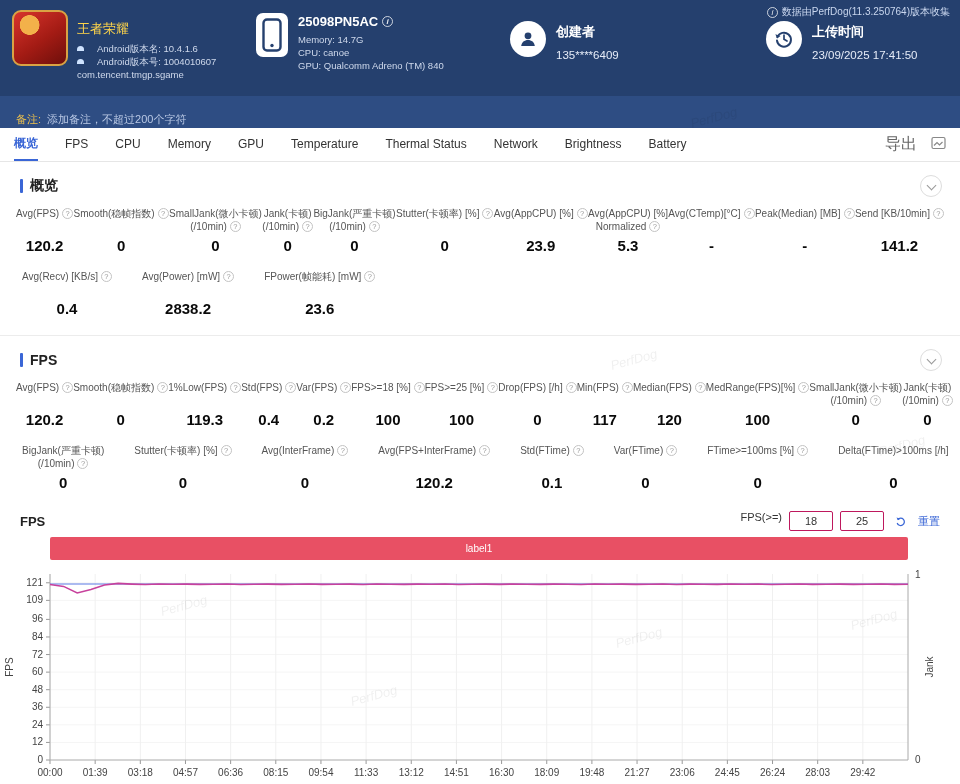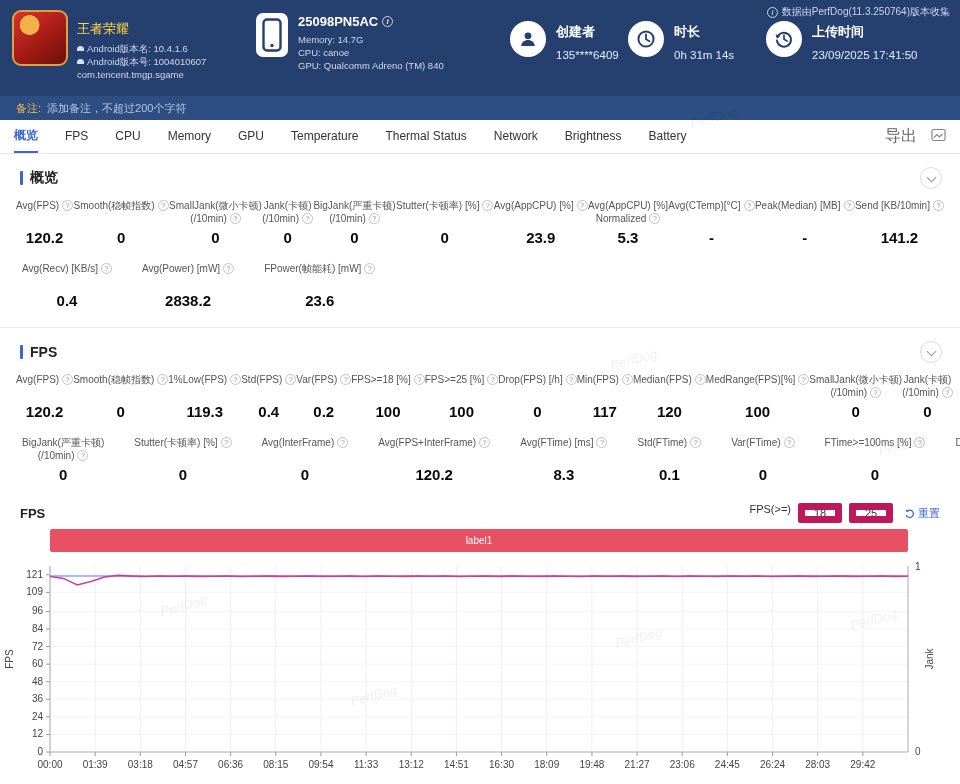--- a/index.html
+++ b/index.html
@@ -6,36 +6,36 @@
   html,body{width:960px;height:784px;overflow:hidden}
   body{font-family:"Liberation Sans","DejaVu Sans",sans-serif;background:#fff;color:#222;position:relative;font-size:12px}
 
   
   .header{position:relative;height:96px;background:#25406e;color:#fff}
   .app-block{position:absolute;left:12px;top:10px;display:flex}
   .game-icon{width:56px;height:56px;border-radius:9px;margin-right:9px;
     background:radial-gradient(circle at 30% 25%,#f3b14a 0 18%,transparent 19%),linear-gradient(145deg,#d8342c 0%,#a31b14 55%,#6e0f0b 100%);
     border:2px solid #d9a344}
   .app-name{font-size:13px;font-weight:normal;color:#ffd54a;margin:10px 0 4px}
-  .app-line{font-size:9.5px;color:#cfd9ec;line-height:13px;display:flex;align-items:center;gap:3px}
+  .app-line{font-size:9.5px;color:#cfd9ec;line-height:13px;display:flex;align-items:center;gap:13px}
   .android-ic{display:inline-block;width:7px;height:5px;border-radius:4px 4px 0 0;background:#cfe3ff}
   .device-block{position:absolute;left:256px;top:13px;display:flex}
   .phone-icon{width:32px;height:44px;background:#fff;border-radius:7px;display:flex;align-items:center;justify-content:center;margin-right:10px}
   .dev-model{font-size:13px;font-weight:bold;margin:1px 0 4px;display:flex;align-items:center}
   .dev-line{font-size:9.5px;color:#cfd9ec;line-height:13px}
   .hblock{position:absolute;top:21px;display:flex;align-items:flex-start}
   .hicon{width:36px;height:36px;border-radius:50%;background:#fff;display:flex;align-items:center;justify-content:center;margin-right:10px;flex:none}
   .hlabel{font-size:13px;font-weight:bold;margin-top:2px}
   .hvalue{font-size:11.5px;color:#e6ecf8;margin-top:8px}
   .winfo{display:inline-block;width:11px;height:11px;border:1px solid rgba(255,255,255,.75);border-radius:50%;
     font-size:8px;line-height:9px;text-align:center;color:rgba(255,255,255,.9);margin-left:4px;font-style:italic}
   .version-note{position:absolute;right:10px;top:5px;font-size:10px;color:#c9d6ee;display:flex;align-items:center;gap:4px}
 
   
-  .note-bar{height:24px;background:#2e4d83;display:flex;align-items:center;padding:0 16px;font-size:11px}
+  .note-bar{height:24px;background:#2e4d83;display:flex;align-items:flex-start;padding:16px 16px;font-size:11px}
   .note-label{color:#ecc04d;margin-right:6px}
   .note-text{color:#b9c8e4}
 
   
   .tabbar{height:34px;border-bottom:1px solid #e6e6e6;display:flex;align-items:stretch;padding:0 14px;background:#fff}
   .tabs{display:flex}
   .tab{display:flex;align-items:center;font-size:12px;color:#333;margin-right:27px;cursor:pointer;border-bottom:2px solid transparent}
   .tab.active{color:#3a66d6;border-bottom-color:#3a66d6;font-weight:bold}
   .export{margin-left:auto;display:flex;align-items:center;gap:14px;color:#666;font-size:16px;cursor:pointer}
 
@@ -55,22 +55,22 @@
   .m-label{font-size:10px;color:#555;line-height:13px;height:27px;white-space:nowrap}
   .info{display:inline-block;width:11px;height:11px;line-height:9px;border:1px solid #c3c3c3;border-radius:50%;
     font-size:7.5px;color:#999;margin-left:3px;text-align:center;vertical-align:1px}
   .m-value{font-size:15px;font-weight:bold;color:#0a0a0a;margin-top:3px}
   .divider{height:1px;background:#ececec;margin-top:8px}
 
   
   .chart-head{display:flex;align-items:center;padding:10px 20px 2px}
   .chart-title{font-weight:bold;font-size:13px;color:#222}
   .controls{margin-left:auto;display:flex;gap:7px;font-size:11px;color:#333}
-  .thr-input{width:44px;height:20px;border:7px solid #be185d;border-radius:2px;text-align:center;font-size:11px;color:#333;font-family:inherit}
-  .reset{color:#3a66d6;display:flex;align-items:center;gap:3px;cursor:pointer;margin-left:4px}
+  .thr-input{width:44px;height:20px;border:1px solid #be185d;border-radius:2px;text-align:center;font-size:11px;color:#333;font-family:inherit}
+  .reset{color:#3a66d6;display:flex;align-items:center;gap:12px;cursor:pointer;margin-left:4px}
   .banner{margin:4px 52px 4px 50px;height:23px;border-radius:2px;background:#e85064;color:#fff;font-size:10px;
     display:flex;align-items:center;justify-content:center}
 
   
   .wm{position:absolute;font-size:13px;font-style:italic;color:#000;opacity:.06;transform:rotate(-15deg);pointer-events:none;z-index:5}
 </style>
 </head>
 <body>
 
 <div class="header">
@@ -114,32 +114,20 @@
           <circle cx="10" cy="6.8" r="3.4" fill="#25406e"></circle>
           <path d="M3.2 17c.4-3.8 3.2-6 6.8-6s6.4 2.2 6.8 6z" fill="#25406e"></path>
         </svg>
     </div>
     <div>
       <div class="hlabel">创建者</div>
       <div class="hvalue">135****6409</div>
     </div>
   </div>
 
-  <div class="hblock" style="left:628px">
-    <div class="hicon">
-      <svg width="20" height="20" viewBox="0 0 20 20">
-          <circle cx="10" cy="10" r="7.6" fill="none" stroke="#25406e" stroke-width="2"></circle>
-          <path d="M10 5.4v4.8l3.4 2" fill="none" stroke="#25406e" stroke-width="1.8" stroke-linecap="round"></path>
-        </svg>
-    </div>
-    <div>
-      <div class="hlabel">时长</div>
-      <div class="hvalue">0h 31m 14s</div>
-    </div>
-  </div>
 
   <div class="hblock" style="left:766px">
     <div class="hicon">
       <svg width="20" height="20" viewBox="0 0 20 20">
           <path d="M3.4 8.2a7 7 0 1 1-.4 3.4" fill="none" stroke="#25406e" stroke-width="2" stroke-linecap="round"></path>
           <path d="M1.4 5.2l1.6 4 3.6-2.2z" fill="#25406e"></path>
           <path d="M10 6.2v4l3 1.8" fill="none" stroke="#25406e" stroke-width="1.7" stroke-linecap="round"></path>
         </svg>
     </div>
     <div>
@@ -394,26 +382,20 @@
         <div class="m-label">
           <div><span>Avg(InterFrame)</span><span class="info">?</span></div>
         </div>
         <div class="m-value">0</div>
       </div>
       <div class="metric">
         <div class="m-label">
           <div><span>Avg(FPS+InterFrame)</span><span class="info">?</span></div>
         </div>
         <div class="m-value">120.2</div>
-      </div>
-      <div class="metric">
-        <div class="m-label">
-          <div><span>Avg(FTime) [ms]</span><span class="info">?</span></div>
-        </div>
-        <div class="m-value">8.3</div>
       </div>
       <div class="metric">
         <div class="m-label">
           <div><span>Std(FTime)</span><span class="info">?</span></div>
         </div>
         <div class="m-value">0.1</div>
       </div>
       <div class="metric">
         <div class="m-label">
           <div><span>Var(FTime)</span><span class="info">?</span></div>

